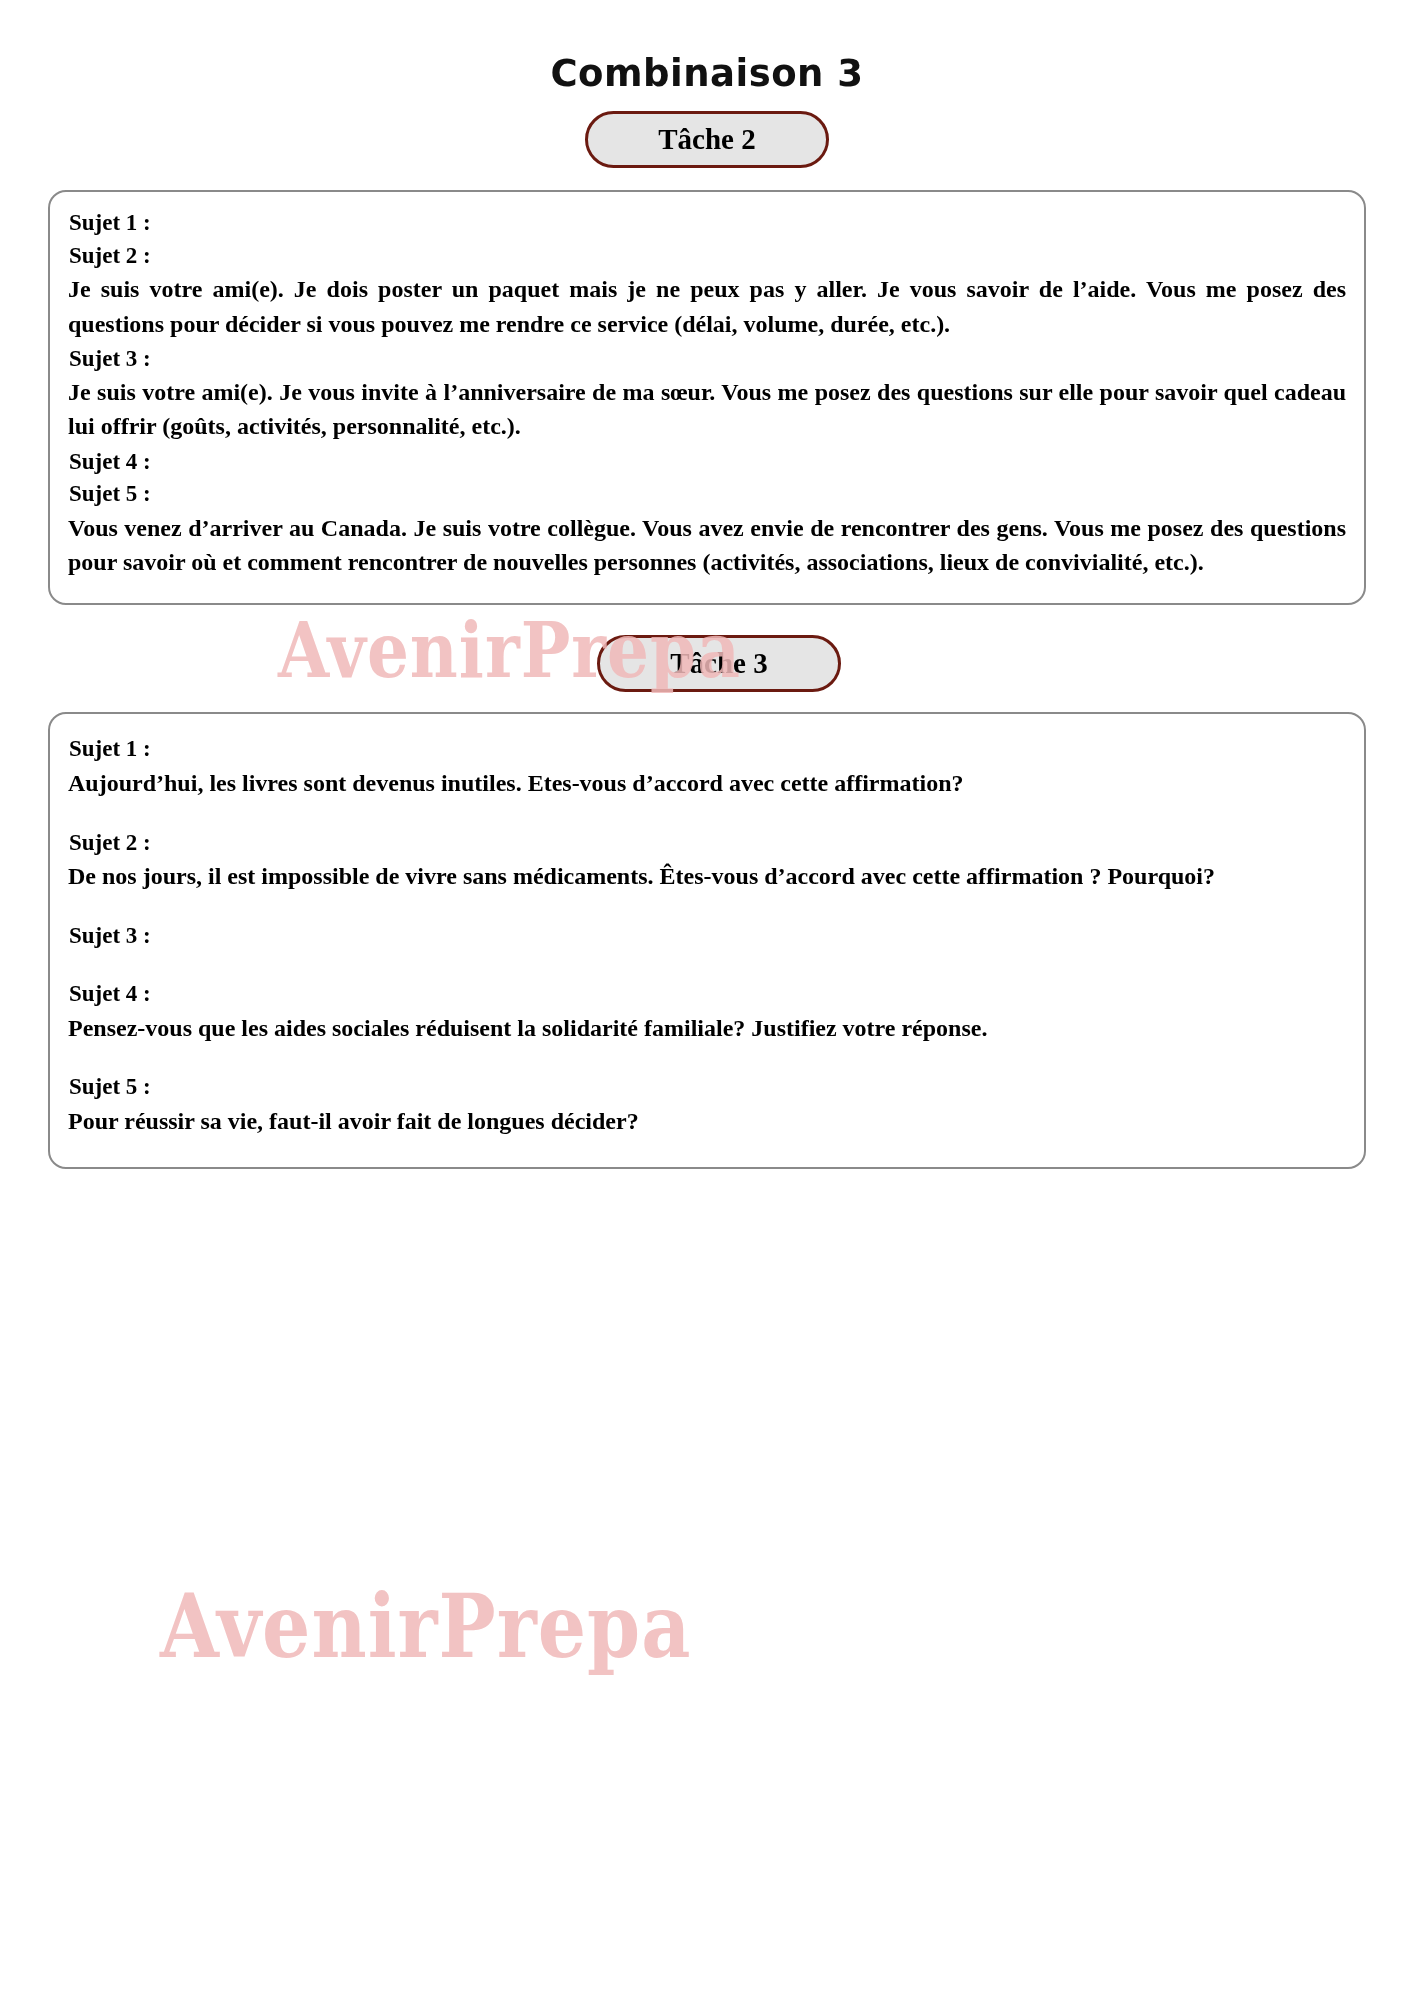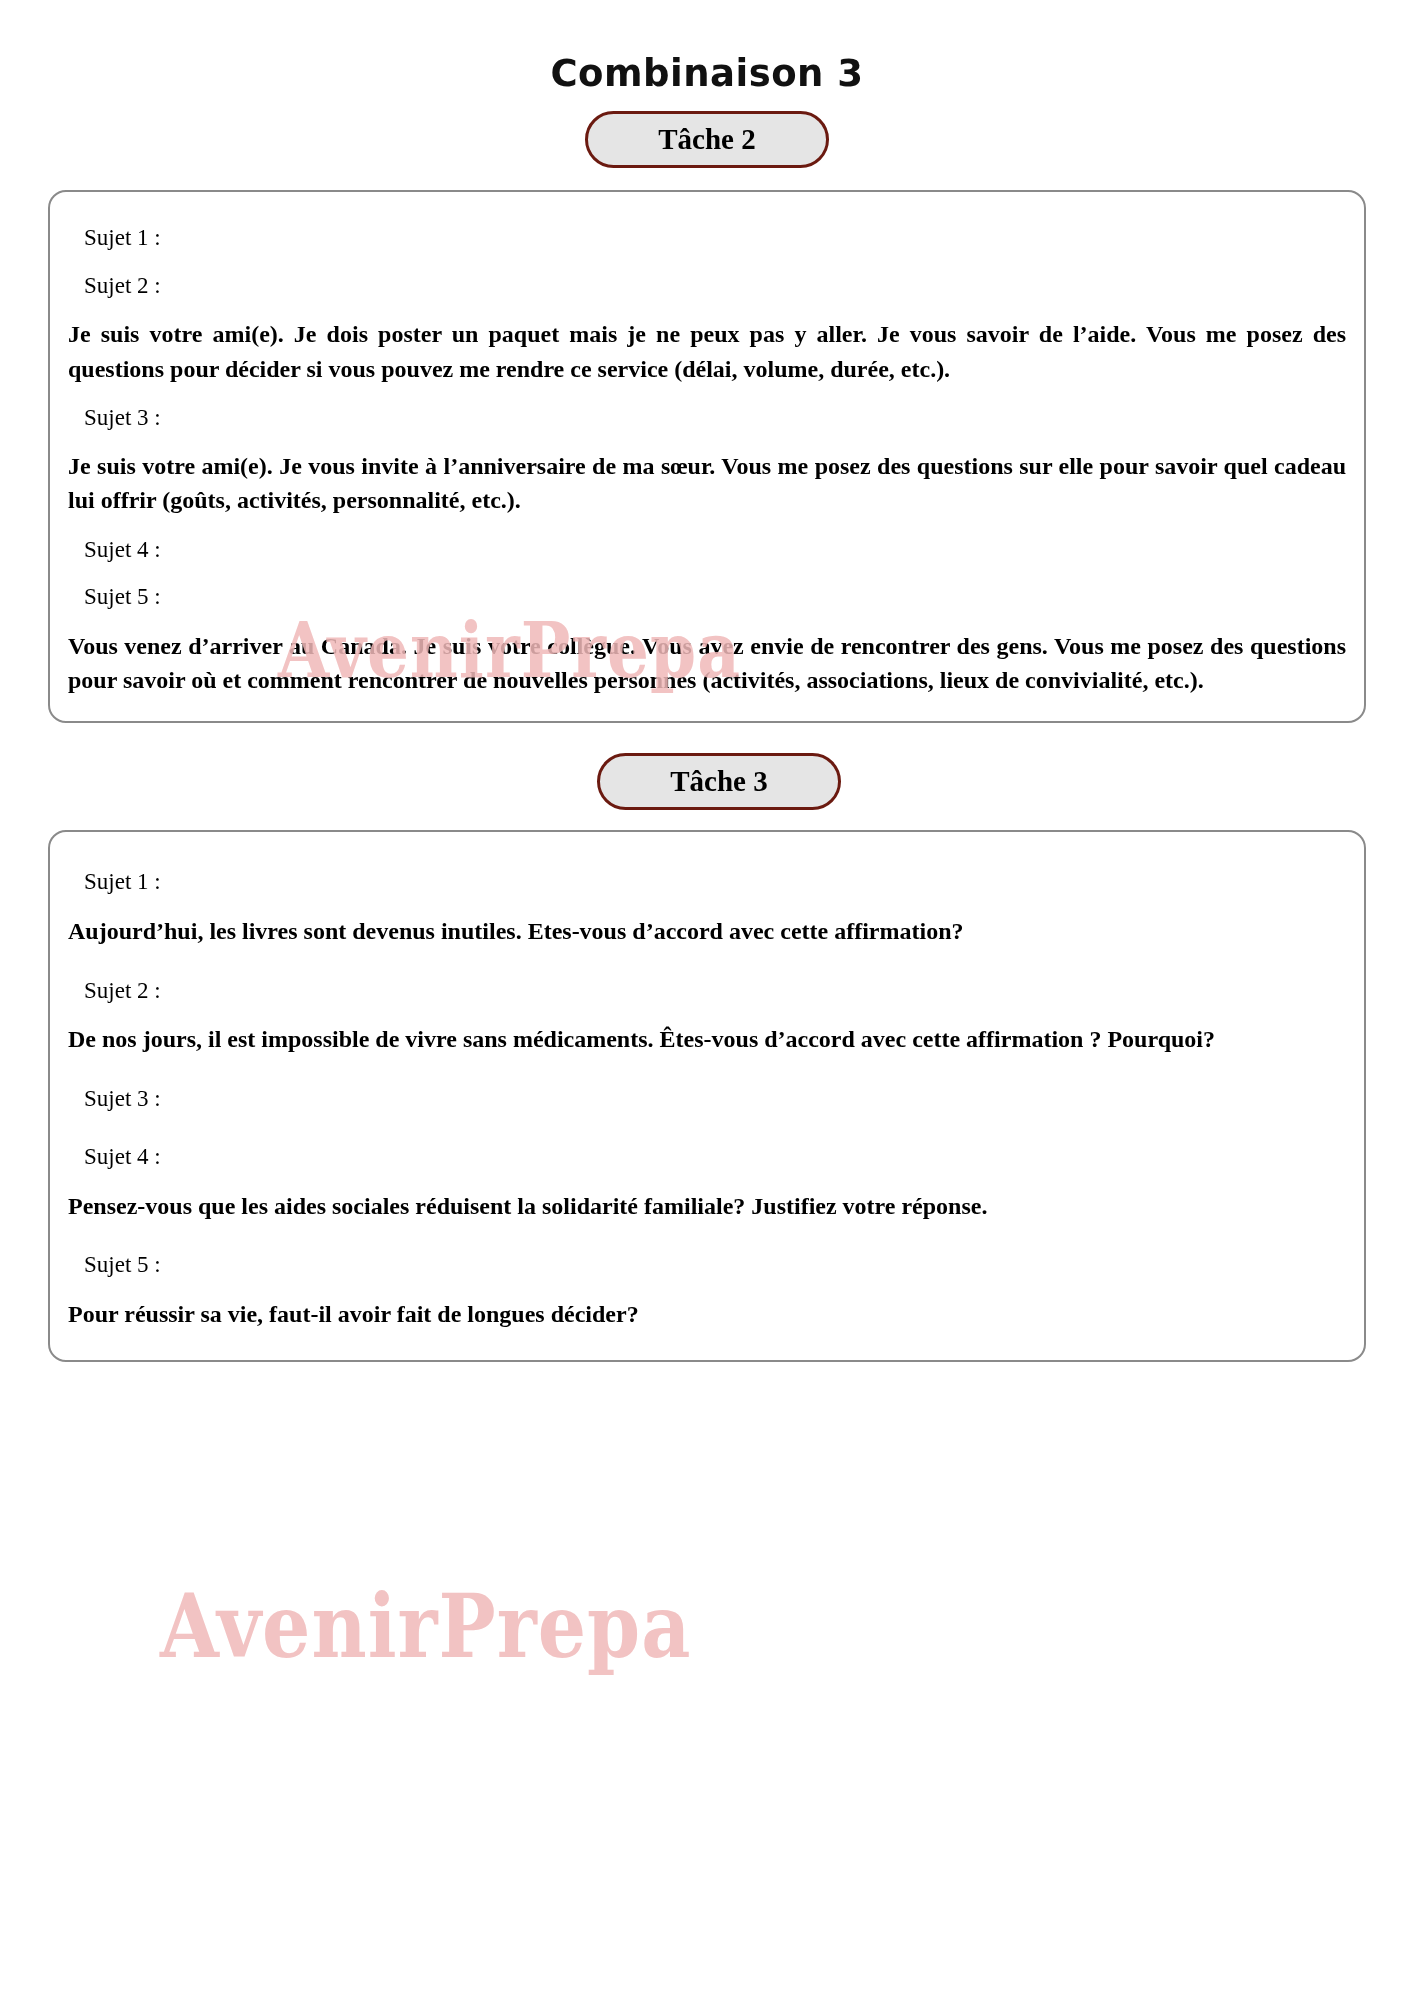--- a/index.html
+++ b/index.html
@@ -63,23 +63,23 @@
     margin-top: 22px;
     padding-bottom: 22px;
   }
   .panel.task3 {
     margin-top: 20px;
     padding-top: 18px;
     padding-bottom: 26px;
   }
   .subject-label {
     font-size: 23px;
-    font-weight: normal;
+    font-weight: bold;
     line-height: 1.38;
-    margin: 16px;
+    margin: 1px;
     padding: 0;
   }
   .subject-text {
     font-size: 24px;
     font-weight: bold;
     line-height: 1.42;
     text-align: justify;
     text-justify: inter-word;
     margin: 0 0 2px 0;
     padding: 0;

